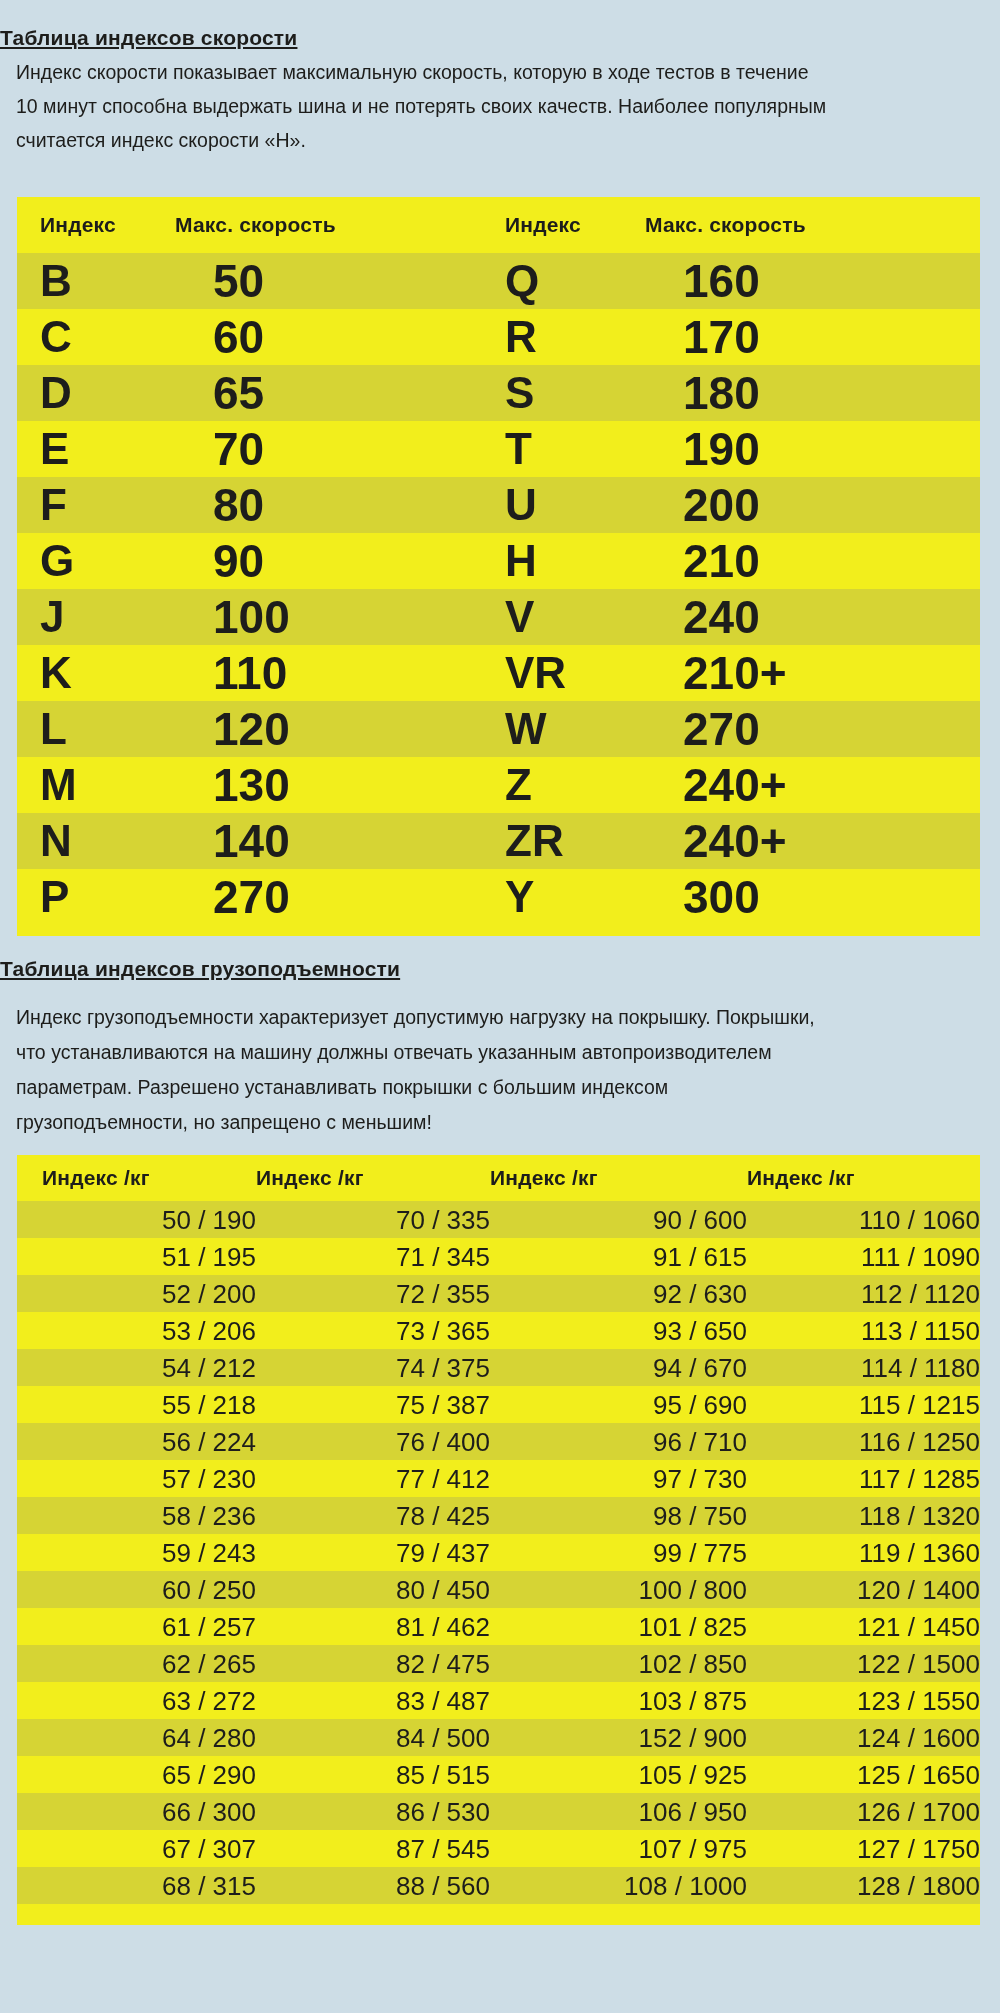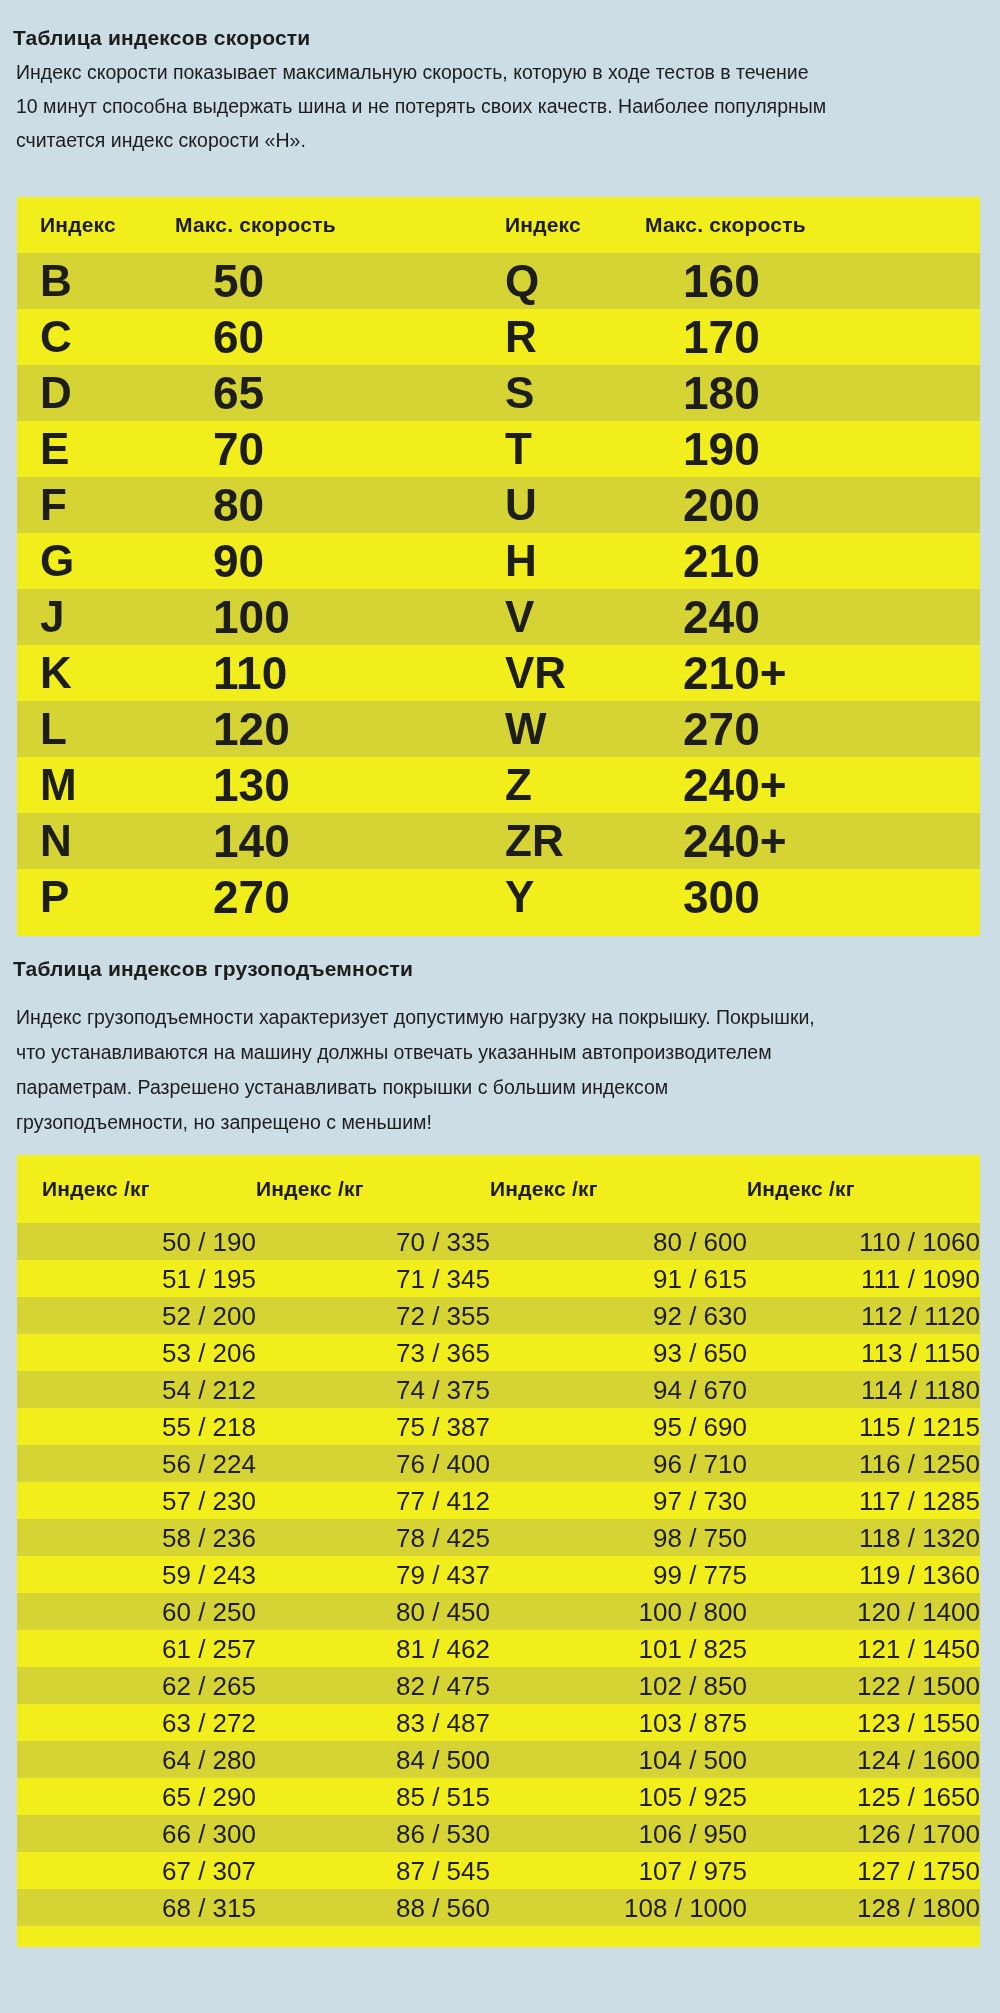--- a/index.html
+++ b/index.html
@@ -9,34 +9,34 @@
     --stripe:#d6d434;
     --text:#1d1d1b;
   }
   *{box-sizing:border-box;}
   html,body{margin:0;padding:0;}
   body{
     width:1000px;height:2013px;position:relative;overflow:hidden;
     background:var(--bg);color:var(--text);
     font-family:"Liberation Sans","DejaVu Sans",sans-serif;
   }
-  .title{position:absolute;left:13px;margin:0;font-size:21px;font-weight:bold;letter-spacing:0.2px;}
+  .title{position:absolute;left:0;margin:0;font-size:21px;font-weight:bold;letter-spacing:0.2px;text-decoration:underline;}
   .t1{top:26px;}
   .t2{top:957px;}
   .desc{position:absolute;left:16px;margin:0;width:962px;font-size:19.5px;line-height:34px;white-space:pre-line;}
   .d1{top:55px;}
   .d2{top:1000px;line-height:35px;}
   .tbl{position:absolute;left:17px;width:963px;background:var(--yellow);}
   .tbl-speed{top:197px;padding-bottom:11px;}
   .tbl-load{top:1155px;padding-bottom:21px;}
   .grid-speed{display:grid;grid-template-columns:135px 330px 140px 1fr;padding-left:23px;align-items:center;}
   .grid-speed.thead{height:56px;}
   .grid-speed.row{height:56px;}
   .grid-load{display:grid;grid-template-columns:214px 234px 257px 1fr;padding-left:25px;align-items:center;}
-  .grid-load.thead{height:68px;}
+  .grid-load.thead{height:46px;}
   .grid-load.row{height:37px;text-align:right;}
   .row.dark{background:var(--stripe);}
   .hcell{font-size:21px;font-weight:bold;letter-spacing:0.2px;}
   .c-letter{font-size:44px;font-weight:bold;line-height:1;}
   .c-speed{font-size:46px;padding-left:38px;line-height:1;font-weight:bold;}
   .c-load{font-size:26px;line-height:1;}
 </style>
 </head>
 <body>
 
@@ -140,21 +140,21 @@
     <div class="grid-load thead">
       <span class="hcell">Индекс /кг</span>
       <span class="hcell">Индекс /кг</span>
       <span class="hcell">Индекс /кг</span>
       <span class="hcell">Индекс /кг</span>
     </div>
     <div id="load-rows">
         <div class="grid-load row dark">
           <span class="c-load">50 / 190</span>
           <span class="c-load">70 / 335</span>
-          <span class="c-load">80 / 600</span>
+          <span class="c-load">90 / 600</span>
           <span class="c-load">110 / 1060</span>
         </div>
         <div class="grid-load row">
           <span class="c-load">51 / 195</span>
           <span class="c-load">71 / 345</span>
           <span class="c-load">91 / 615</span>
           <span class="c-load">111 / 1090</span>
         </div>
         <div class="grid-load row dark">
           <span class="c-load">52 / 200</span>
@@ -224,21 +224,21 @@
         </div>
         <div class="grid-load row">
           <span class="c-load">63 / 272</span>
           <span class="c-load">83 / 487</span>
           <span class="c-load">103 / 875</span>
           <span class="c-load">123 / 1550</span>
         </div>
         <div class="grid-load row dark">
           <span class="c-load">64 / 280</span>
           <span class="c-load">84 / 500</span>
-          <span class="c-load">104 / 500</span>
+          <span class="c-load">152 / 900</span>
           <span class="c-load">124 / 1600</span>
         </div>
         <div class="grid-load row">
           <span class="c-load">65 / 290</span>
           <span class="c-load">85 / 515</span>
           <span class="c-load">105 / 925</span>
           <span class="c-load">125 / 1650</span>
         </div>
         <div class="grid-load row dark">
           <span class="c-load">66 / 300</span>

